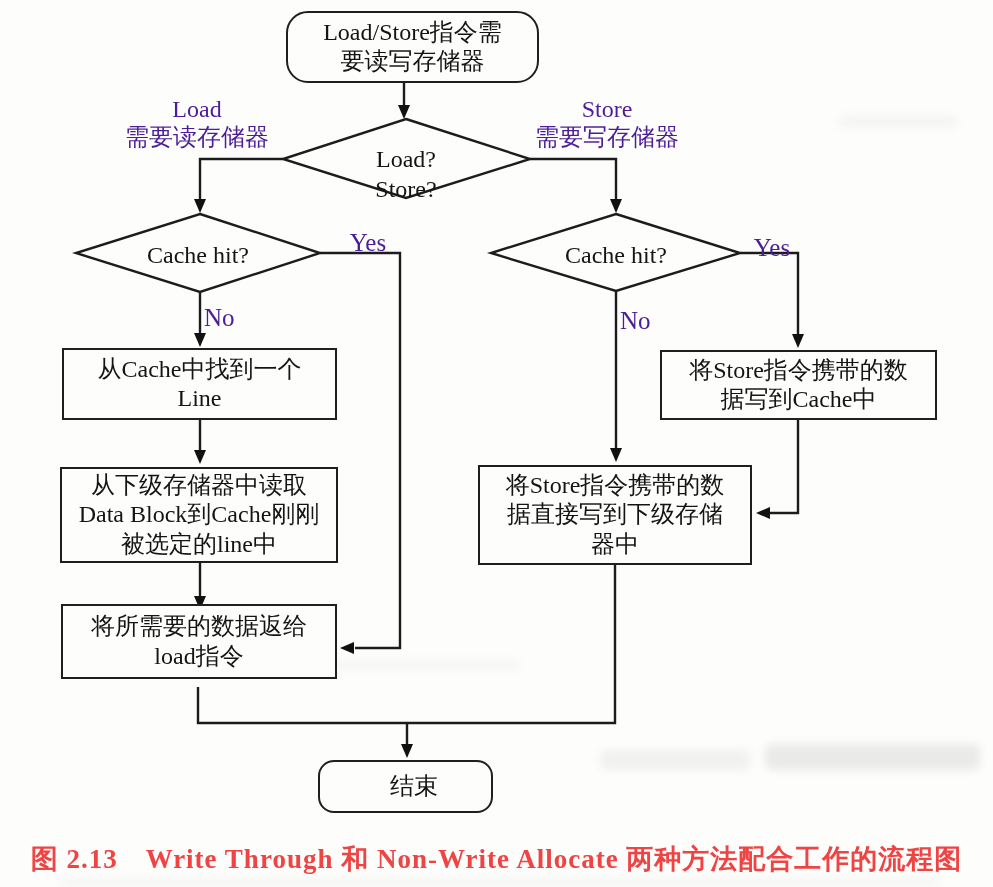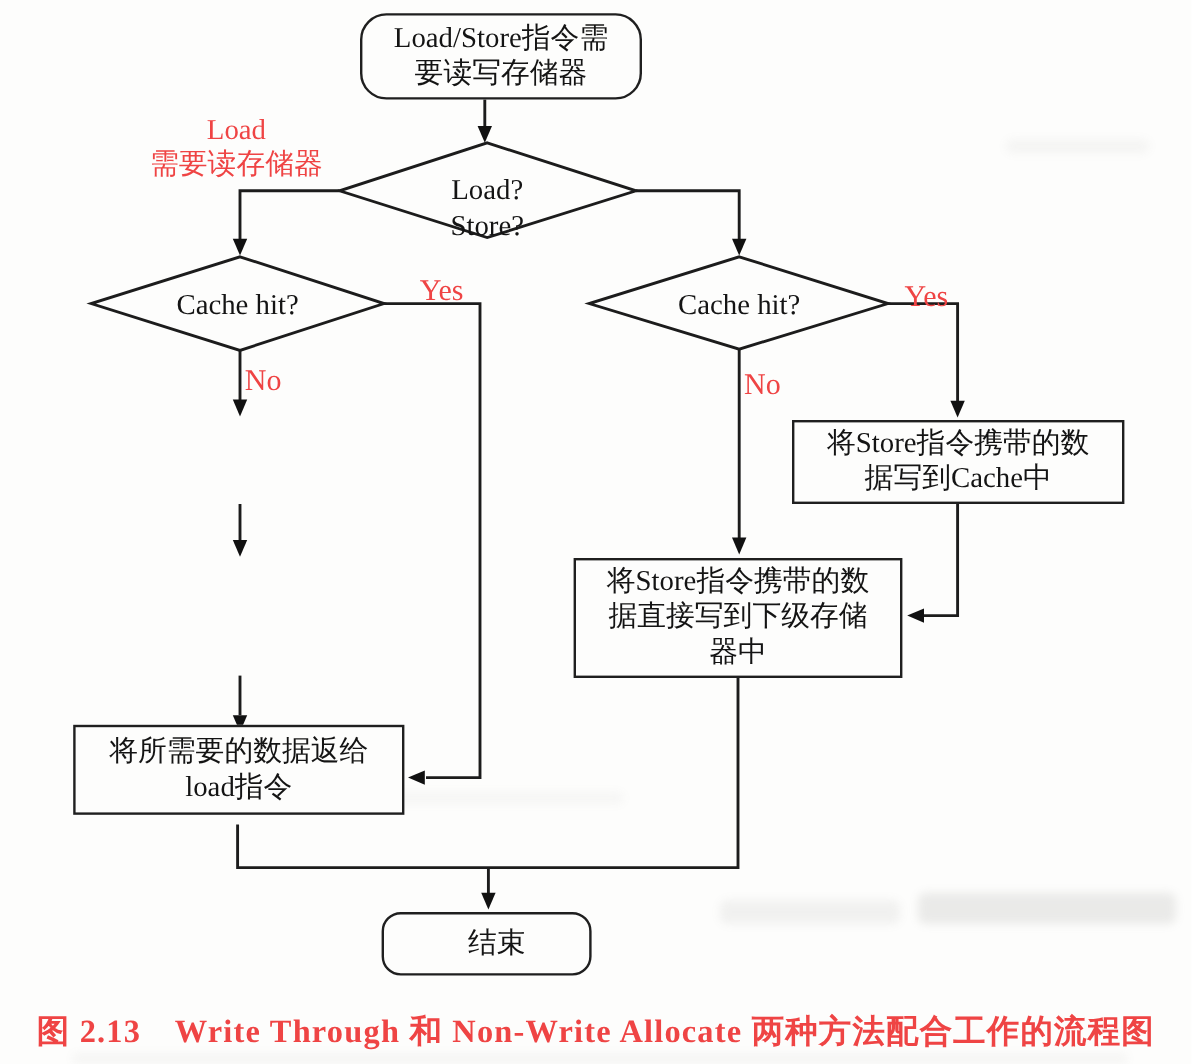--- a/index.html
+++ b/index.html
@@ -56,21 +56,21 @@
   .terminal { border-radius: 22px; }
   .terminal-end { border-radius: 16px; }
   
   .flabel {
     position: absolute;
     z-index: 2;
     white-space: pre-line;
     text-align: center;
     font-size: 24px;
     line-height: 1.15;
-    color: #ef4444;
+    color: #4c1d95;
   }
   .dtext {
     position: absolute;
     z-index: 2;
     white-space: pre-line;
     text-align: center;
     font-size: 24px;
     line-height: 1.25;
     color: #141414;
   }
@@ -147,47 +147,54 @@
     <polygon class="arrow" points="756,513 770,507 770,519"></polygon>
 
     <line x1="407" y1="723" x2="407" y2="745"></line>
     <polygon class="arrow" points="407,758 401,744 413,744"></polygon>
 
     <polygon class="diamond" points="406,119 530,159 406,198 283,159"></polygon>
     <polygon class="diamond" points="200,214 320,253 200,292 76,253"></polygon>
     <polygon class="diamond" points="616,214 740,253 616,291 491,253"></polygon>
   </svg>
 
-  <div class="node terminal" style="left:300px; top:11px; width:235px; height:72px;">Load/Store指令需
+  <div class="node terminal" style="left:286px; top:11px; width:253px; height:72px;">Load/Store指令需
 要读写存储器</div>
 
   <div class="dtext" style="left:341px; top:144px; width:130px;">Load?
 Store?</div>
 
   <div class="dtext" style="left:98px; top:240px; width:200px;">Cache hit?</div>
 
   <div class="dtext" style="left:516px; top:240px; width:200px;">Cache hit?</div>
 
-
+  <div class="node" style="left:62px; top:348px; width:275px; height:72px;">从Cache中找到一个
+Line</div>
+
+  <div class="node" style="left:60px; top:467px; width:278px; height:96px;">从下级存储器中读取
+Data Block到Cache刚刚
+被选定的line中</div>
 
   <div class="node" style="left:61px; top:604px; width:276px; height:75px;">将所需要的数据返给
 load指令</div>
 
   <div class="node" style="left:660px; top:350px; width:277px; height:70px;">将Store指令携带的数
 据写到Cache中</div>
 
   <div class="node" style="left:478px; top:465px; width:274px; height:100px;">将Store指令携带的数
 据直接写到下级存储
 器中</div>
 
   <div class="node terminal terminal-end" style="left:318px; top:760px; width:175px; height:53px;padding-left:17px;">结束</div>
 
   <div class="flabel" style="left:97px; top:96px; width:200px;">Load
 需要读存储器</div>
 
+  <div class="flabel" style="left:507px; top:96px; width:200px;">Store
+需要写存储器</div>
 
   <div class="flabel yn" style="left:338px; top:218px; width:60px;">Yes</div>
 
   <div class="flabel yn" style="left:204px; top:293px; width:60px; text-align:left;">No</div>
 
   <div class="flabel yn" style="left:742px; top:223px; width:60px;">Yes</div>
 
   <div class="flabel yn" style="left:620px; top:296px; width:60px; text-align:left;">No</div>
 
   <div id="caption">图 2.13　Write Through 和 Non-Write Allocate 两种方法配合工作的流程图</div>

